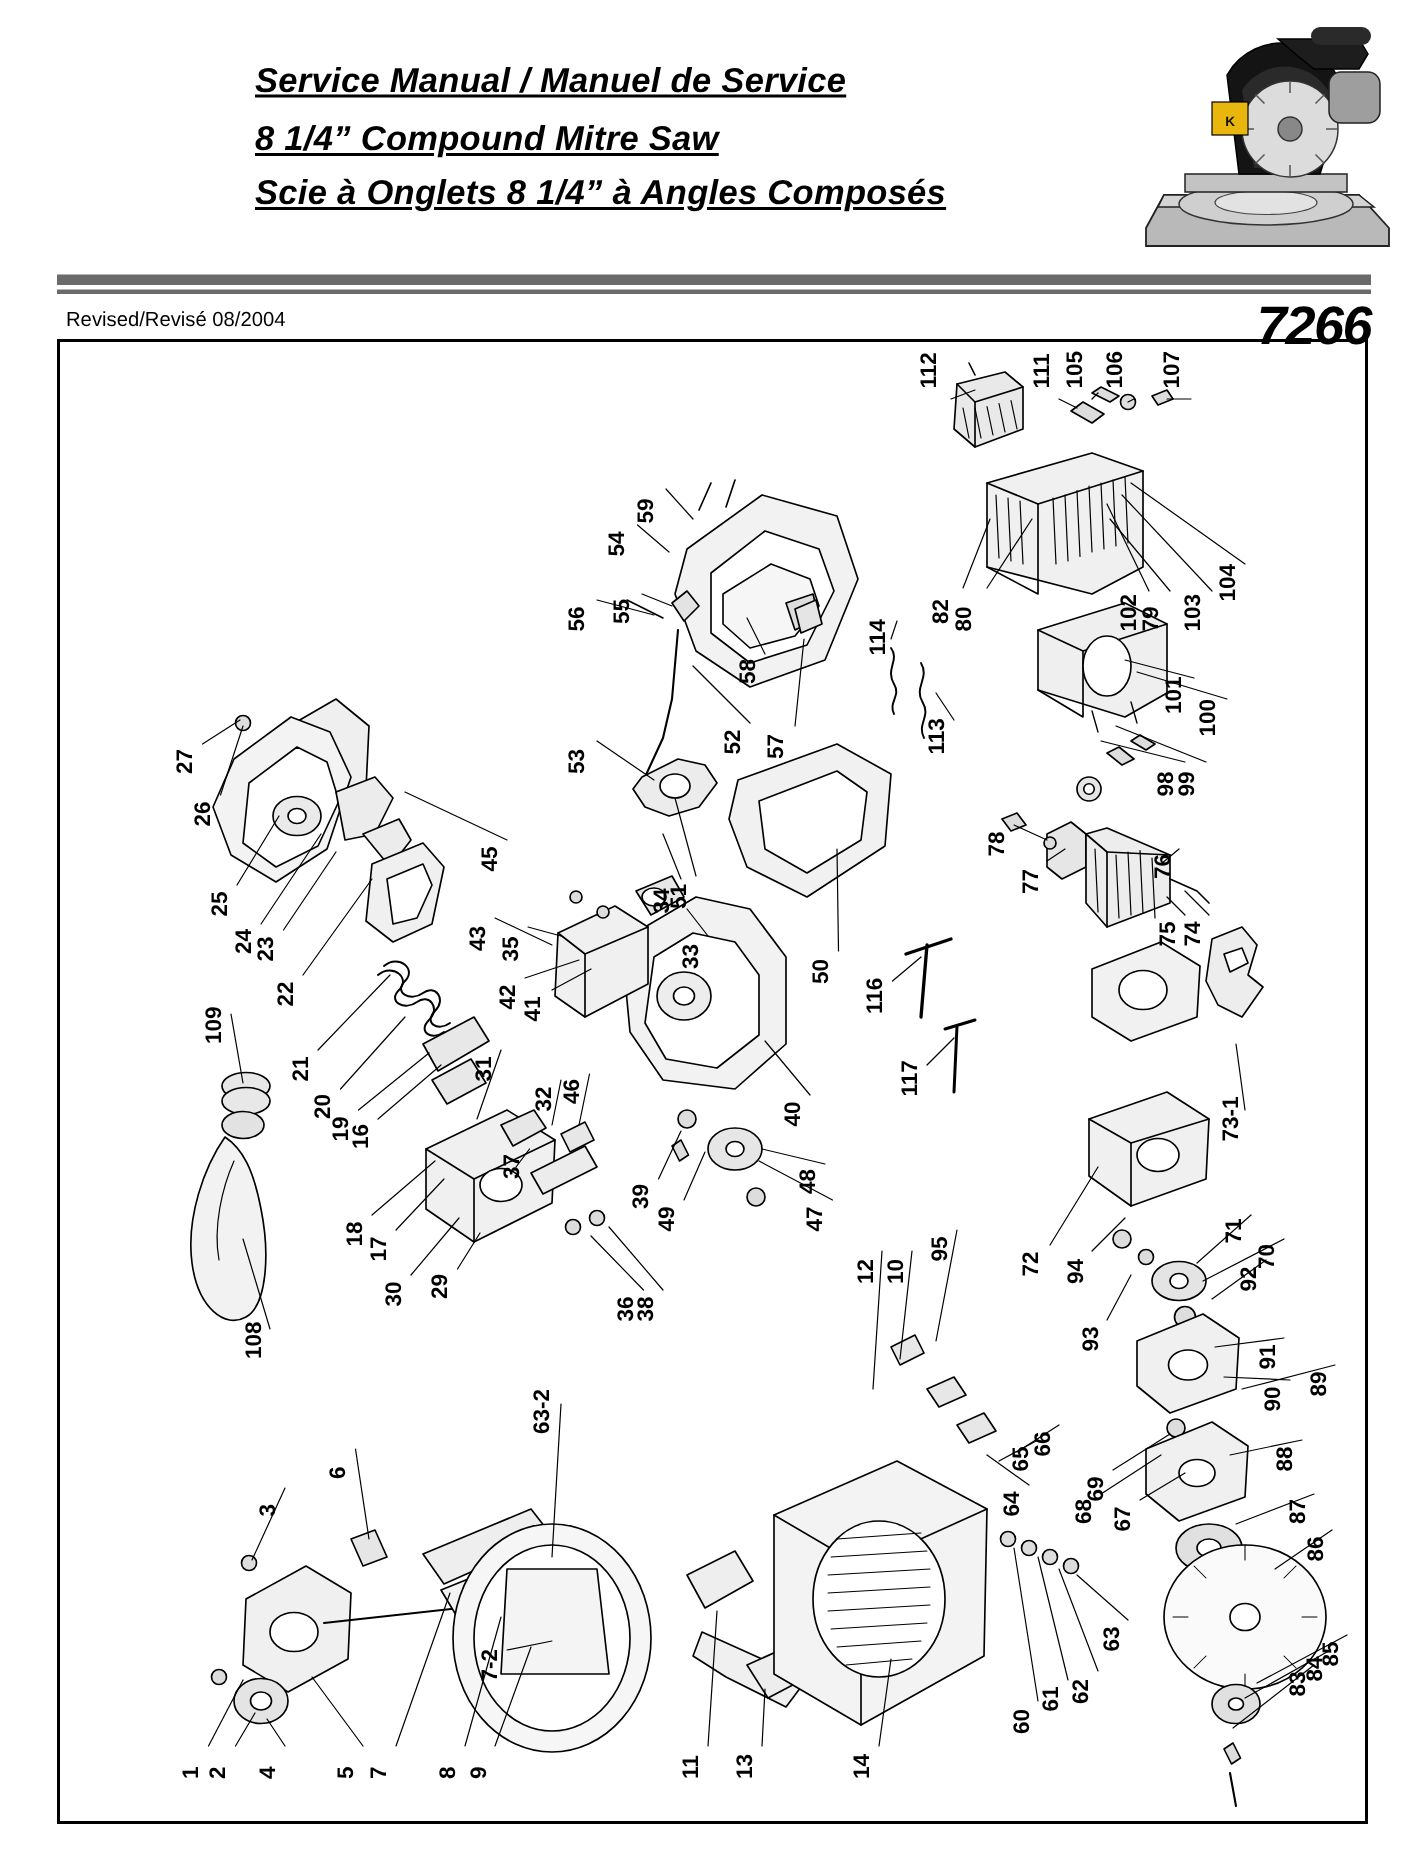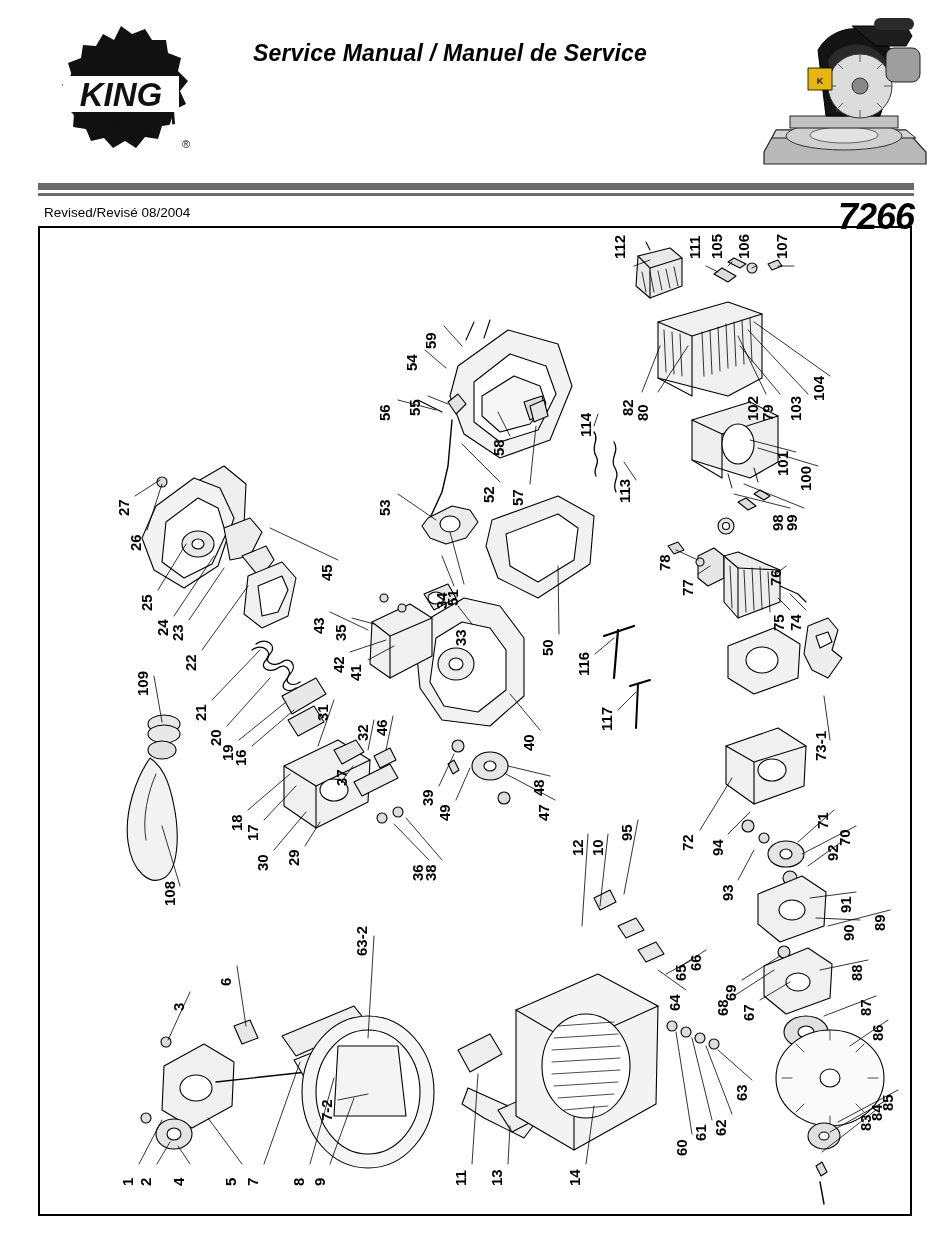--- a/index.html
+++ b/index.html
@@ -13,21 +13,21 @@
   }
   .page{position:relative;width:950px;height:1240px;}
 
   
   .header{position:absolute;left:0;top:0;width:950px;height:185px;}
 
   
   .logo{position:absolute;left:46px;top:22px;width:150px;height:150px;}
   .logo svg{display:block;}
 
-  .title-block{position:absolute;left:170px;top:40px;width:560px;text-align:center;}
+  .title-block{position:absolute;left:170px;top:40px;width:560px;text-align:left;text-decoration:underline;}
   .title-line1{font-size:23px;font-weight:bold;font-style:italic;letter-spacing:.2px;margin-bottom:12px;}
   .title-line2{font-size:23px;font-weight:bold;font-style:italic;letter-spacing:.2px;margin-bottom:9px;}
   .title-line3{font-size:23px;font-weight:bold;font-style:italic;letter-spacing:.2px;}
 
   
   .saw-photo{position:absolute;left:756px;top:12px;width:178px;height:166px;}
 
   
   .rule-thick{position:absolute;left:38px;top:183px;width:876px;height:7px;background:#6a6a6a;}
   .rule-thin{position:absolute;left:38px;top:193px;width:876px;height:3px;background:#6a6a6a;}
@@ -53,45 +53,25 @@
     line-height:1;
   }
 </style>
 </head>
 <body>
 
 <div class="page">
 
   <div class="header">
 
-    <div class="logo">
-      <svg width="150" height="150" viewBox="0 0 150 150">
-        <g>
-
-          <path d="M75 4
-                   L86 12 L99 7 L106 18 L120 18 L122 31 L135 36 L132 49
-                   L142 59 L134 69 L140 82 L128 88 L129 102 L116 104
-                   L112 117 L99 115 L90 126 L79 119 L67 126 L58 116
-                   L45 119 L40 107 L27 105 L28 92 L17 85 L24 74
-                   L16 63 L26 54 L22 41 L35 36 L37 23 L50 24 L57 12
-                   L68 18 Z" fill="#111"></path>
-          <ellipse cx="75" cy="70" rx="54" ry="48" fill="#111"></ellipse>
-
-          <rect x="17" y="54" width="116" height="36" fill="#fff"></rect>
-          <text x="75" y="84" font-family="'Liberation Sans',sans-serif" font-size="33" font-weight="bold" font-style="italic" text-anchor="middle" fill="#111">KING</text>
-
-          <path d="M24 96 A52 44 0 0 0 126 96 L126 108 A52 44 0 0 1 24 108 Z" fill="#fff"></path>
-          <text x="75" y="110" font-family="'Liberation Sans',sans-serif" font-size="12" font-weight="bold" letter-spacing="2" text-anchor="middle" fill="#111">CANADA</text>
-          <text x="136" y="126" font-family="'Liberation Sans',sans-serif" font-size="11" fill="#111">®</text>
-        </g>
-      </svg>
-    </div>
 
     <div class="title-block">
       <div class="title-line1">Service Manual / Manuel de Service</div>
+      <div class="title-line2">8 1/4” Compound Mitre Saw</div>
+      <div class="title-line3">Scie à Onglets 8 1/4” à Angles Composés</div>
     </div>
 
     <div class="saw-photo">
       <svg width="178" height="166" viewBox="0 0 178 166">
 
         <path d="M8 140 L20 118 L150 118 L170 140 L170 152 L8 152 Z" fill="#b9b9b9" stroke="#222" stroke-width="1.2"></path>
         <path d="M20 118 L150 118 L160 126 L16 126 Z" fill="#d4d4d4" stroke="#222" stroke-width="1"></path>
 
         <ellipse cx="88" cy="124" rx="58" ry="14" fill="#cfcfcf" stroke="#333" stroke-width="1"></ellipse>
         <ellipse cx="88" cy="123" rx="34" ry="8" fill="#e2e2e2" stroke="#444" stroke-width=".8"></ellipse>

